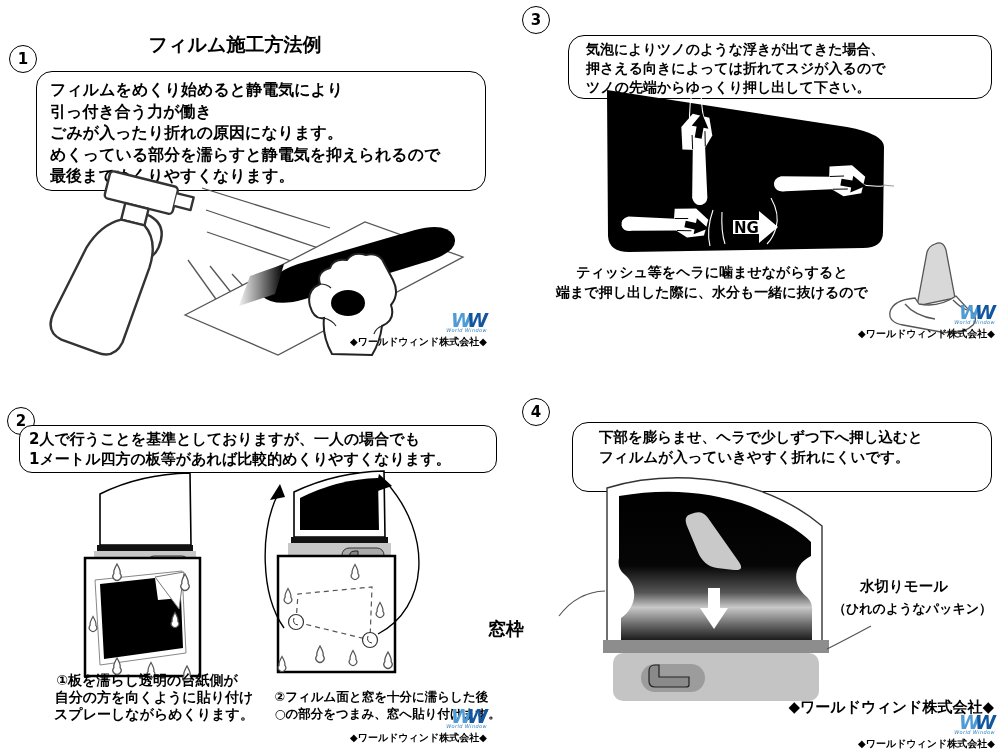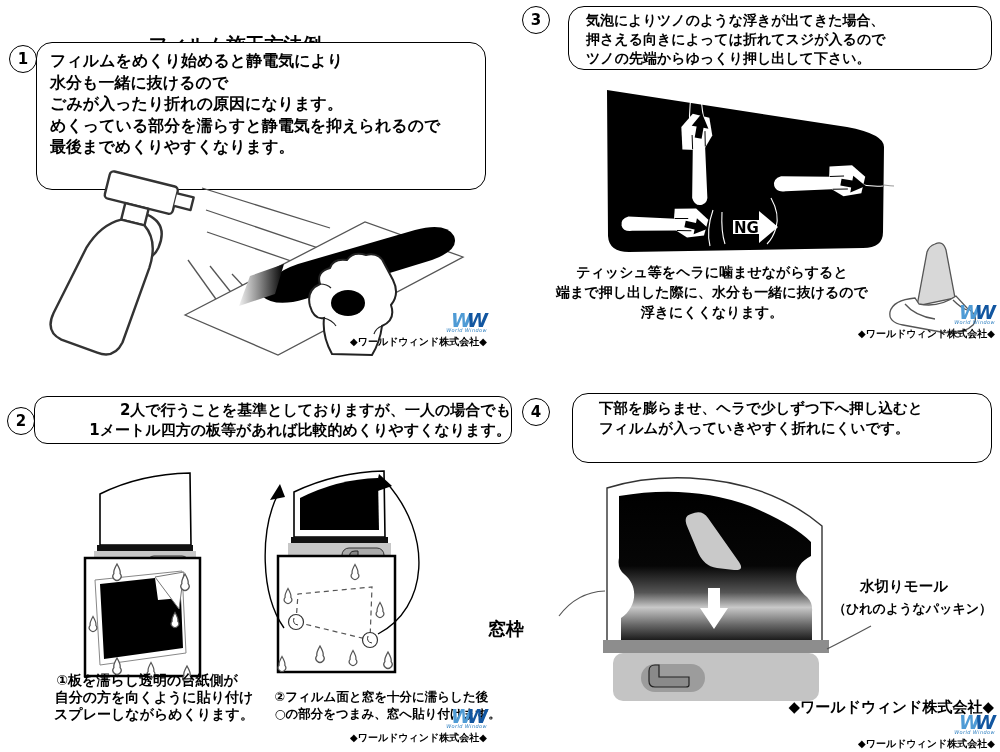--- a/index.html
+++ b/index.html
@@ -3,44 +3,44 @@
 <meta charset="utf-8">
 <style>
   html,body{margin:0;padding:0;background:#fff;}
   #page{position:relative;width:1000px;height:752px;background:#fff;overflow:hidden;
         font-family:"DejaVu Sans","Liberation Sans",sans-serif;color:#000;}
   .abs{position:absolute;}
   .t{font-weight:bold;color:#000;text-align:center;}
   .title{font-size:19px;font-weight:bold;text-align:center;}
   .circ{position:absolute;width:26px;height:26px;border:1.7px solid #000;border-radius:50%;
         display:flex;align-items:center;justify-content:center;font-size:15px;font-weight:bold;background:#fff;}
-  .bubble{position:absolute;background:#fff;border:1.9px solid #000;border-radius:16px;font-weight:bold;}
+  .bubble{position:absolute;background:#fff;border:1.9px solid #000;border-radius:16px;font-weight:bold;margin-top:29px;}
   .bubble div{white-space:pre;}
   .cap div, .note div{white-space:pre;}
   .brand{position:absolute;display:flex;flex-direction:column;align-items:flex-end;}
   .ww{font-style:italic;font-weight:bold;line-height:13px;letter-spacing:-5px;font-size:19px;padding-right:4px;}
   .ww .w1{color:#4f9bd5;}
   .ww .w2{color:#1256a0;}
   .ww-sub{font-size:5px;color:#2d7fc0;font-style:italic;margin-top:0px;letter-spacing:0.4px;}
   .brand-co{font-size:10px;font-weight:bold;color:#000;margin-top:2px;white-space:pre;}
   svg{display:block;overflow:visible;}
 </style>
 </head>
 <body>
 
 <div id="page">
 
   <div class="abs title" style="left:0;top:3;width:470px;margin-top:32px;">フィルム施工方法例</div>
 
   <div class="circ" style="left:9px;top:45px;">
     <span>1</span>
   </div>
-  <div class="bubble" style="left:36px;top:42px;width:450px;height:148px;font-size:16px;line-height:21.5px;padding:7px 0 0 13px;box-sizing:border-box;">
+  <div class="bubble" style="left:36px;top:42px;width:450px;height:120px;font-size:16px;line-height:21.5px;padding:7px 0 0 13px;box-sizing:border-box;">
     <div>フィルムをめくり始めると静電気により</div>
-    <div>水分も一緒に抜けるので</div>
+    <div>引っ付き合う力が働き</div>
     <div>ごみが入ったり折れの原因になります。</div>
     <div>めくっている部分を濡らすと静電気を抑えられるので</div>
     <div>最後までめくりやすくなります。</div>
   </div>
 
   <div class="abs" style="left:30px;top:168px;width:470px;height:212px;">
     <svg width="470" height="212" viewBox="0 0 470 212">
       <defs>
         <linearGradient id="peelGrad" x1="0" y1="0" x2="1" y2="0">
           <stop offset="0" stop-color="#f2f2f2"></stop>
@@ -125,33 +125,32 @@
         <path d="M 52 6 Q 60 2 63 12 L 72 60 L 34 68 L 44 14 Q 46 8 52 6 Z" fill="#d8d8d8"></path>
         <path d="M 32 60 Q 10 62 7 74 Q 5 84 20 87 L 58 94 Q 80 97 90 87 Q 97 78 84 70 L 73 58 Q 56 70 36 66 Z" fill="#fff"></path>
         <path d="M 22 66 q 10 12 30 15 M 70 62 q 8 8 14 10" fill="none"></path>
       </g>
     </svg>
   </div>
 
   <div class="abs t note" style="left:556px;top:262px;font-size:14px;line-height:20px;">
     <div>ティッシュ等をヘラに噛ませながらすると</div>
     <div>端まで押し出した際に、水分も一緒に抜けるので</div>
-    <div>浮きにくくなります。</div>
   </div>
 
   <div class="brand" style="left:853px;top:306px;width:142px;">
     <div class="ww"><span class="w1">W</span><span class="w2">W</span></div>
     <div class="ww-sub">World Window</div>
     <div class="brand-co">◆ワールドウィンド株式会社◆</div>
   </div>
 
   <div class="circ" style="left:7px;top:407px;">
     <span>2</span>
   </div>
-  <div class="bubble" style="left:34px;top:396px;width:478px;height:48px;font-size:15px;line-height:20px;padding:3px 0 0 9px;box-sizing:border-box;border-radius:13px;text-align:right;">
+  <div class="bubble" style="left:19px;top:396px;width:478px;height:48px;font-size:15px;line-height:20px;padding:3px 0 0 9px;box-sizing:border-box;border-radius:13px;">
     <div>2人で行うことを基準としておりますが、一人の場合でも</div>
     <div>1メートル四方の板等があれば比較的めくりやすくなります。</div>
   </div>
 
   <div class="abs" style="left:55px;top:460px;width:160px;height:228px;">
     <svg width="160" height="228" viewBox="0 0 160 228">
       <defs>
         <path id="drop" d="M 0 -5 Q 3.2 0.5 2.6 3 A 3.4 3.4 0 1 1 -2.6 3 Q -3.2 0.5 0 -5 Z" fill="#fff" stroke="#555" stroke-width="1.1"></path>
       </defs>
       <g>

